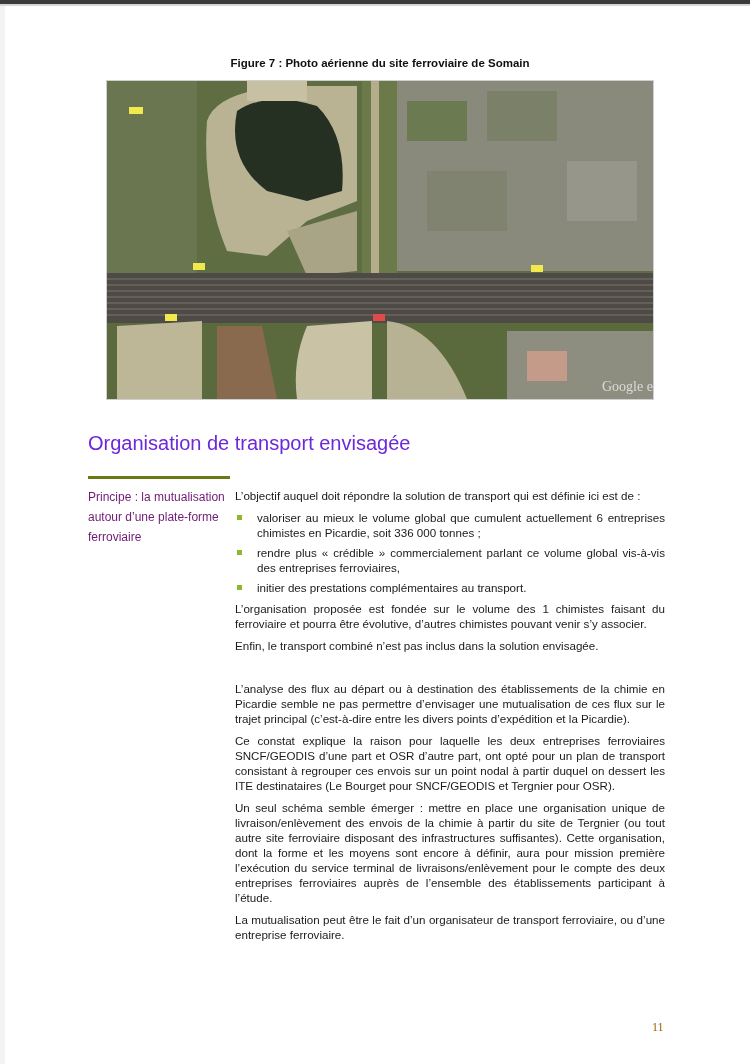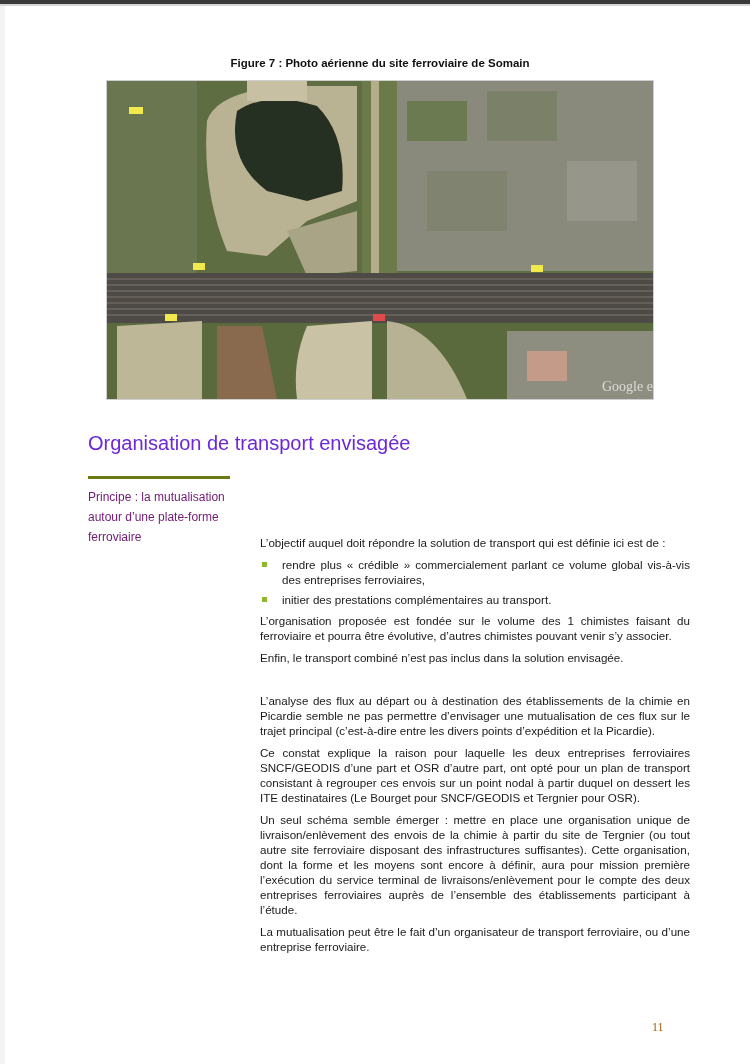--- a/index.html
+++ b/index.html
@@ -23,21 +23,21 @@
 
   .section-title {
     position: absolute; left: 88px; top: 432px; font-size: 20px; color: #6d28d9; font-weight: normal;
   }
   .margin-box { position: absolute; left: 88px; top: 476px; width: 142px; }
   .margin-rule { height: 3px; background: #6b7a12; width: 142px; }
   .margin-text {
     margin-top: 8px; color: #701a75; font-size: 12px; line-height: 20px;
   }
 
-  .body { position: absolute; left: 260px; top: 488px; width: 430px; font-size: 11.6px; line-height: 15px; color: #1a1a1a; margin-top: 47px; }
+  .body { position: absolute; left: 235px; top: 488px; width: 430px; font-size: 11.6px; line-height: 15px; color: #1a1a1a; }
   .body p { margin: 0 0 7px 0; text-align: justify; }
   .body ul { list-style: none; margin: 4px 0 6px 0; padding: 0; }
   .body li { position: relative; padding-left: 22px; margin-bottom: 5px; text-align: justify; }
   .bullet { position: absolute; left: 2px; top: 5px; width: 5px; height: 5px; background: #8db82a; }
   .gap { height: 21px; }
 
   .page-number { position: absolute; left: 652px; top: 1020px; font-family: "Liberation Serif", serif; font-size: 12px; color: #a16207; }
 </style>
 </head>
 <body>
@@ -100,21 +100,21 @@
 <div class="section-title">Organisation de transport envisagée</div>
 
 <div class="margin-box">
   <div class="margin-rule"></div>
   <div class="margin-text">Principe : la mutualisation autour d’une plate-forme ferroviaire</div>
 </div>
 
 <div class="body">
   <p>L’objectif auquel doit répondre la solution de transport qui est définie ici est de :</p>
   <ul>
-    <li><span class="bullet"></span></li>
+    <li><span class="bullet"></span><span>valoriser au mieux le volume global que cumulent actuellement 6 entreprises chimistes en Picardie, soit 336 000 tonnes ;</span></li>
     <li><span class="bullet"></span><span>rendre plus « crédible » commercialement parlant ce volume global vis-à-vis des entreprises ferroviaires,</span></li>
     <li><span class="bullet"></span><span>initier des prestations complémentaires au transport.</span></li>
   </ul>
   <p>L’organisation proposée est fondée sur le volume des 1 chimistes faisant du ferroviaire et pourra être évolutive, d’autres chimistes pouvant venir s’y associer.</p>
   <p>Enfin, le transport combiné n’est pas inclus dans la solution envisagée.</p>
   <div class="gap"></div>
   <p>L’analyse des flux au départ ou à destination des établissements de la chimie en Picardie semble ne pas permettre d’envisager une mutualisation de ces flux sur le trajet principal (c’est-à-dire entre les divers points d’expédition et la Picardie).</p>
   <p>Ce constat explique la raison pour laquelle les deux entreprises ferroviaires SNCF/GEODIS d’une part et OSR d’autre part, ont opté pour un plan de transport consistant à regrouper ces envois sur un point nodal à partir duquel on dessert les ITE destinataires (Le Bourget pour SNCF/GEODIS et Tergnier pour OSR).</p>
   <p>Un seul schéma semble émerger : mettre en place une organisation unique de livraison/enlèvement des envois de la chimie à partir du site de Tergnier (ou tout autre site ferroviaire disposant des infrastructures suffisantes). Cette organisation, dont la forme et les moyens sont encore à définir, aura pour mission première l’exécution du service terminal de livraisons/enlèvement pour le compte des deux entreprises ferroviaires auprès de l’ensemble des établissements participant à l’étude.</p>
   <p>La mutualisation peut être le fait d’un organisateur de transport ferroviaire, ou d’une entreprise ferroviaire.</p>

